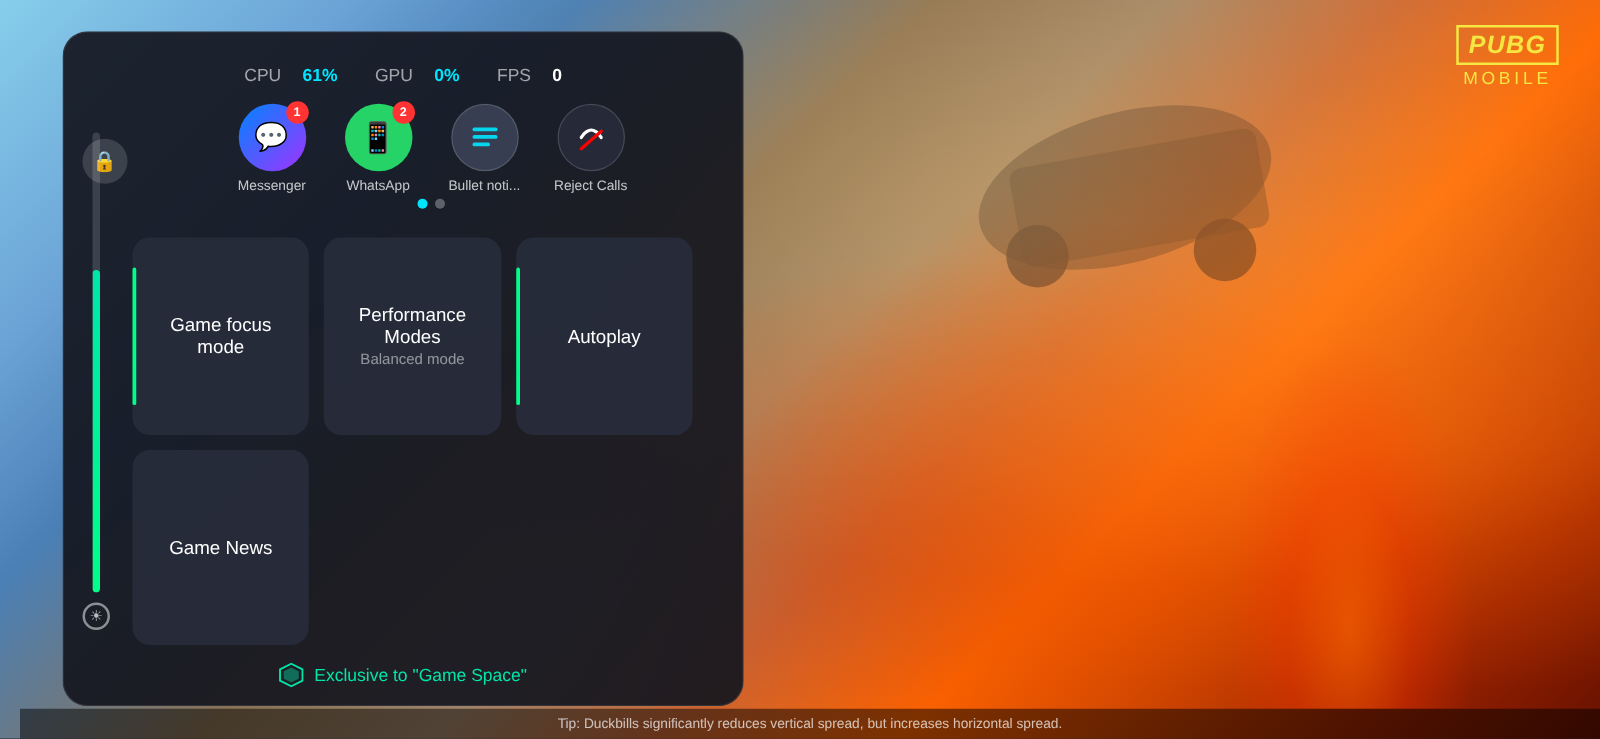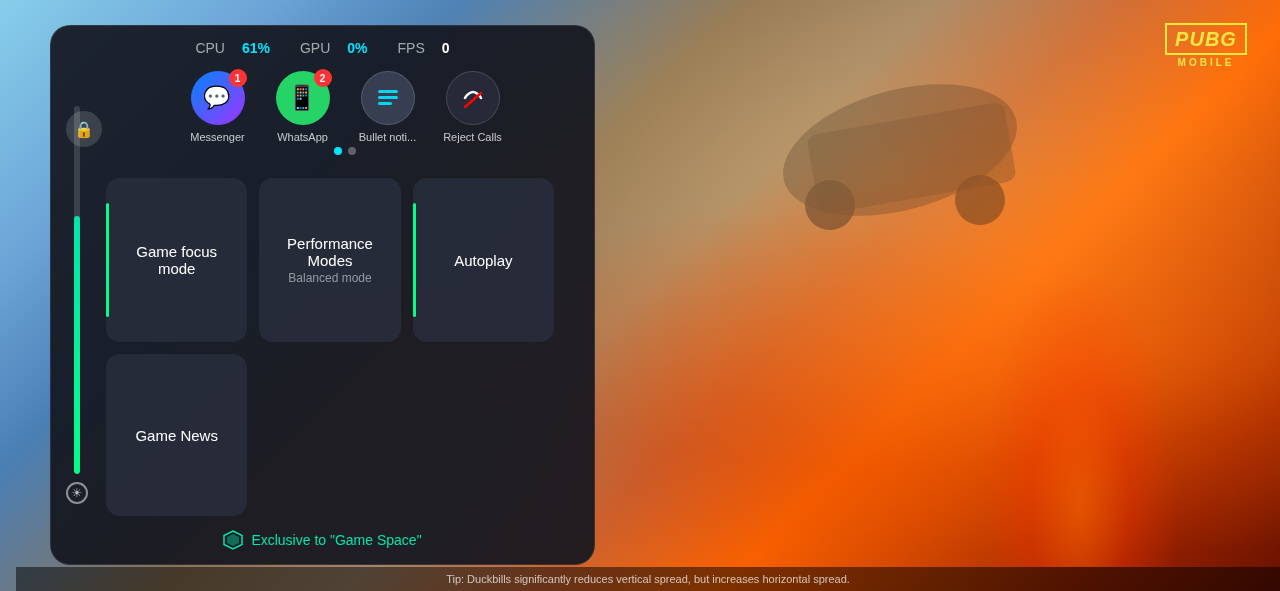--- a/index.html
+++ b/index.html
@@ -49,22 +49,22 @@
       color: #f5e642;
       font-weight: 900;
       font-size: 20px;
       letter-spacing: 1px;
       line-height: 1;
       font-style: italic;
     }
 
     .pubg-logo-text {
       color: #f5e642;
-      font-size: 10px;
-      font-weight: bold;
+      font-size: 14px;
+      font-weight: normal;
       letter-spacing: 3px;
       margin-top: 2px;
     }
 
     
     .tip-bar {
       position: absolute;
       bottom: 0;
       left: 0;
       right: 0;
@@ -104,20 +104,21 @@
       gap: 30px;
       padding: 14px 20px 10px;
       color: rgba(255,255,255,0.8);
       font-size: 14px;
     }
 
     .stat-item {
       display: flex;
       align-items: flex-end;
       gap: 17px;
+      margin-top: 12px;
     }
 
     .stat-label {
       color: rgba(255,255,255,0.6);
     }
 
     .stat-value-green {
       color: #00e5ff;
       font-weight: bold;
     }

